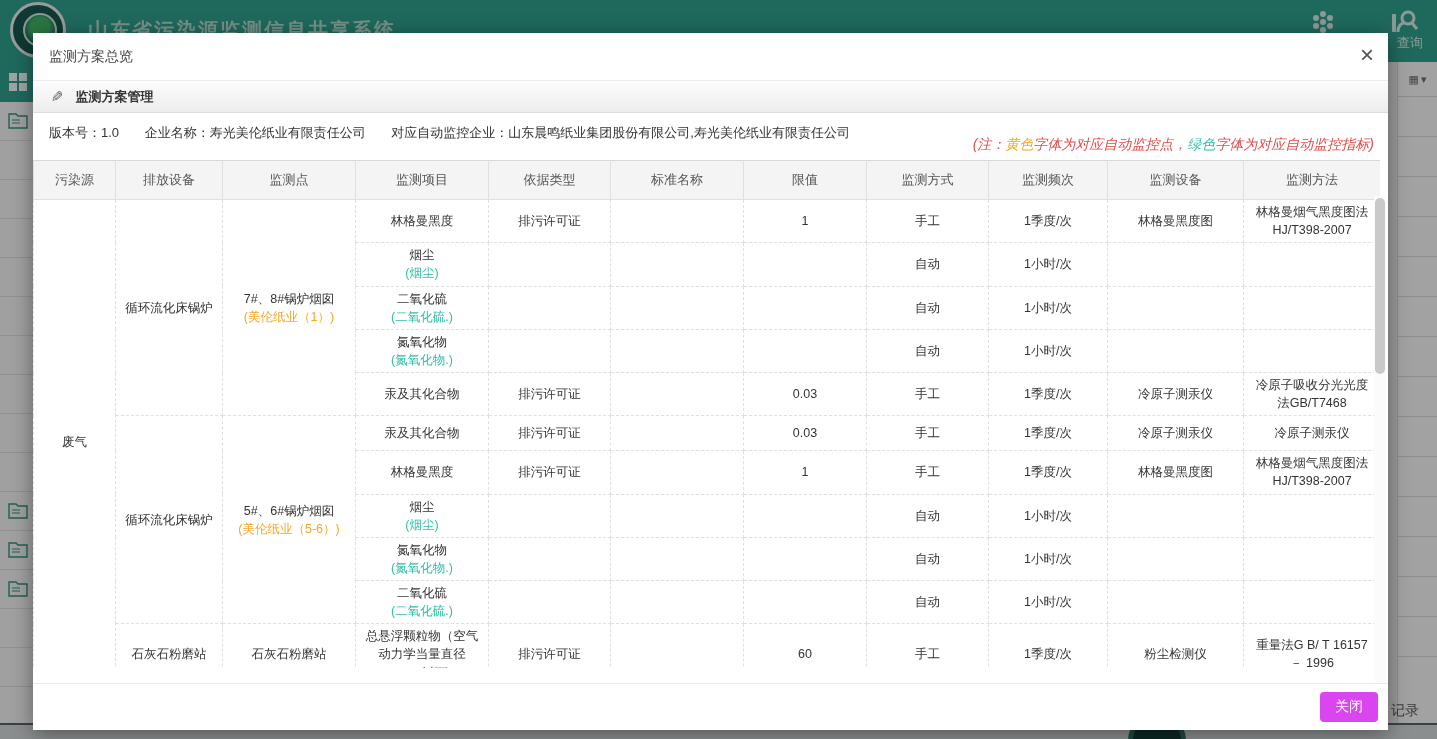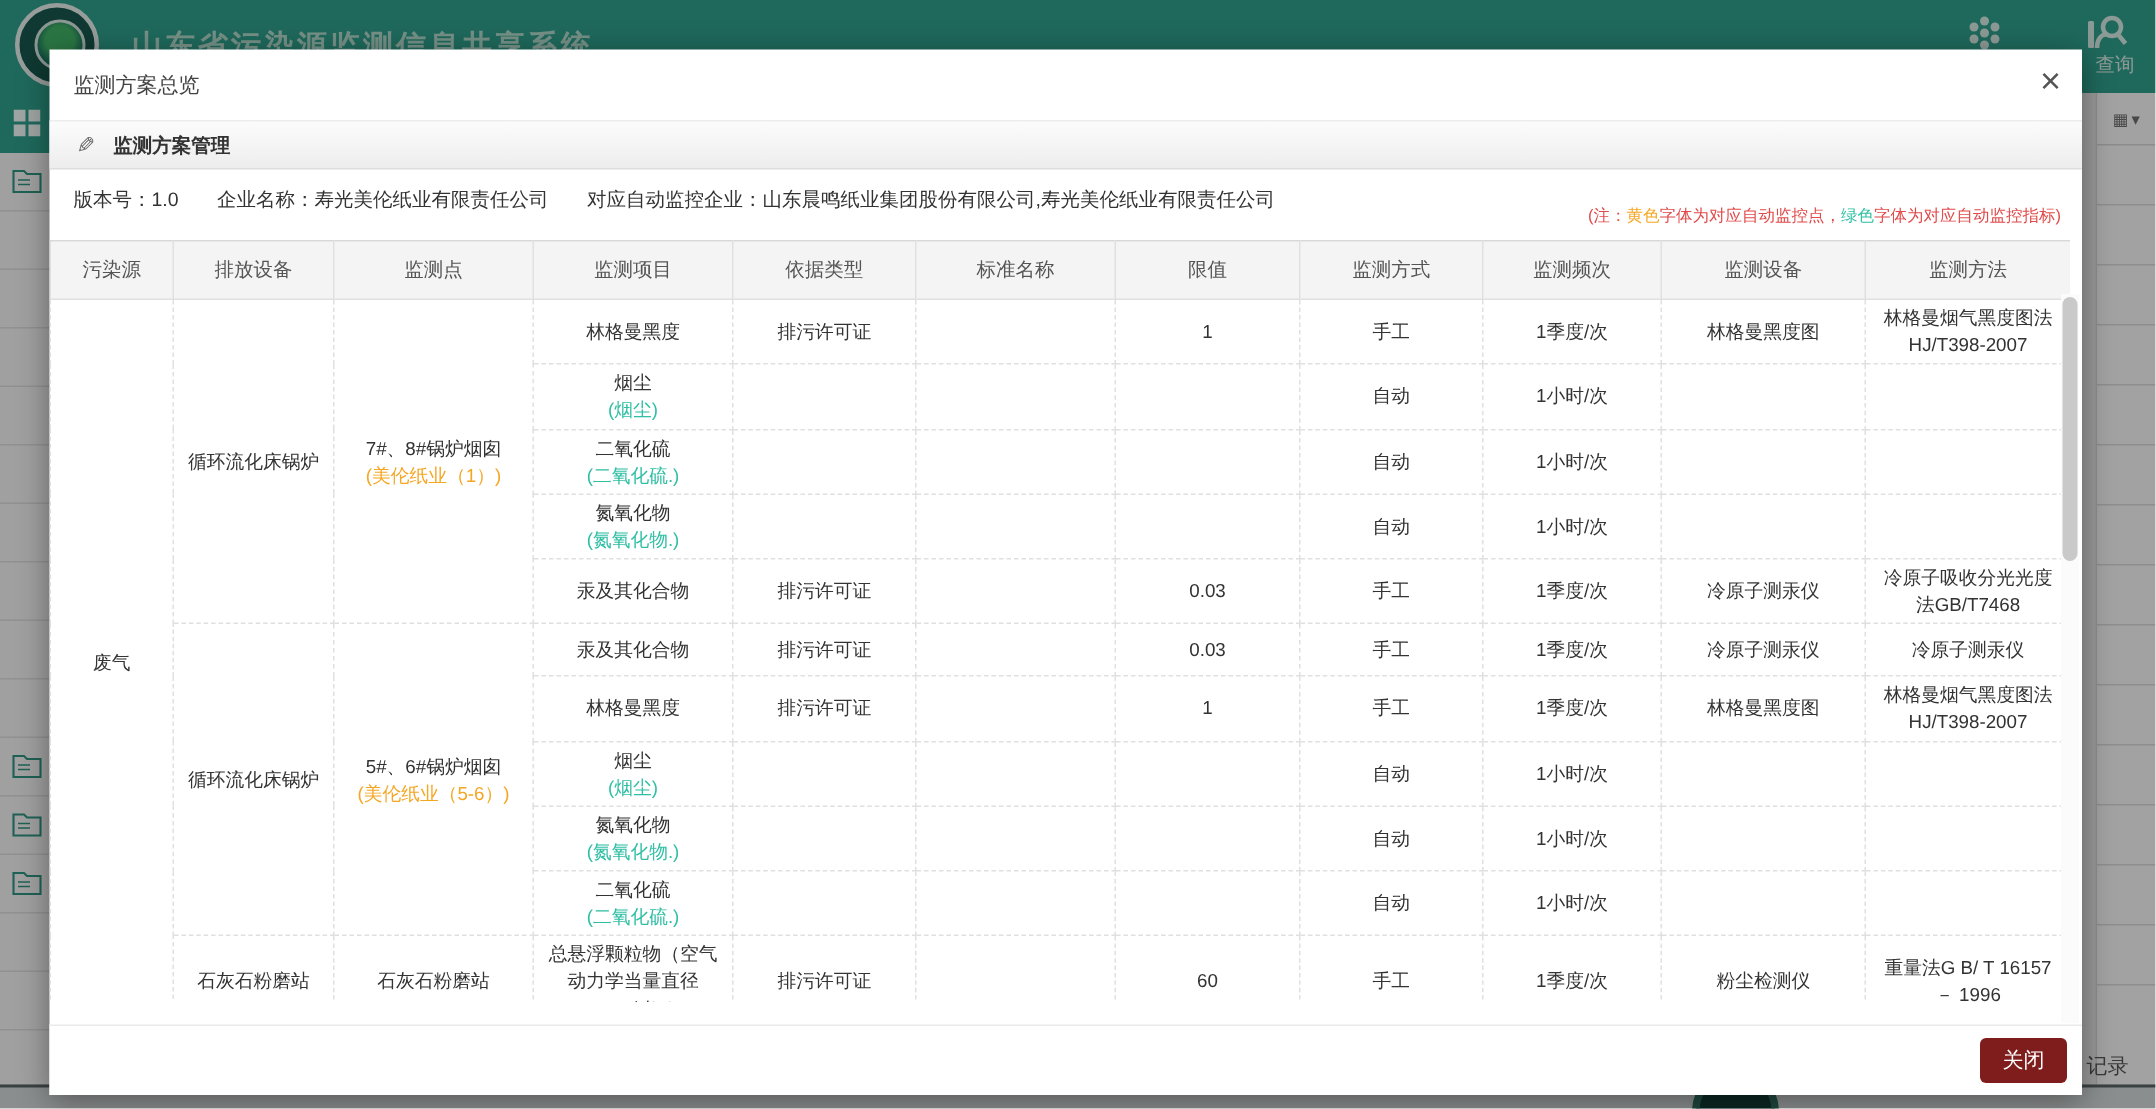--- a/index.html
+++ b/index.html
@@ -40,37 +40,37 @@
   .modal-header{height:47px;border-bottom:1px solid #ececec;position:relative;}
   .modal-title{position:absolute;left:16px;top:0;line-height:47px;font-size:14px;color:#444;}
   .close-x{position:absolute;right:14px;top:10px;font-size:24px;line-height:24px;color:#555;cursor:pointer;}
   .section-bar{height:31px;background:linear-gradient(#fcfcfc,#ededed);border-bottom:1px solid #ddd;
     display:flex;align-items:center;}
   .pen-icon{margin-left:18px;font-size:15px;color:#666;transform:scaleX(-1);}
   .section-title{margin-left:12px;font-size:13px;font-weight:bold;color:#333;}
   .info-row{position:relative;height:48px;border-radius:22px;}
   .info-text{position:absolute;left:16px;top:11px;font-size:13px;color:#333;}
   .info-text span{margin-right:22px;}
-  .note{position:absolute;right:14px;top:23px;font-size:11px;color:#e14b4b;white-space:nowrap;}
+  .note{position:absolute;right:14px;top:23px;font-size:14px;color:#e14b4b;white-space:nowrap;font-style:italic;}
   .note .y{color:#f5a623;}
   .note .g{color:#2fbfa4;}
   
   .table-wrap{position:absolute;top:127px;left:0;width:1347px;bottom:62px;overflow:hidden;}
   table{border-collapse:collapse;table-layout:fixed;width:1347px;font-size:12.5px;color:#333;}
   thead th{background:#f4f4f4;border:1px solid #e0e0e0;border-top:1px solid #d8d8d8;
     height:36px;font-weight:normal;color:#555;font-size:13px;}
   tbody td{border:1px dashed #e0e0e0;text-align:center;vertical-align:middle;padding:3px 6px;line-height:1.45;}
   tbody tr{height:35px;}
   tr.tall{height:50px;}
   .sub-green{color:#2fbfa4;}
   .sub-orange{color:#f5a623;}
   .vtrack{position:absolute;top:163px;right:2px;width:12px;height:486px;background:#fbfbfb;}
   .vthumb{position:absolute;top:2px;left:1px;width:10px;height:176px;background:#c9c9c9;border-radius:6px;cursor:pointer;}
   .modal-footer{position:absolute;left:0;right:0;bottom:0;height:46px;border-top:1px solid #eaeaea;background:#fff;}
-  .close-btn{position:absolute;right:10px;top:8px;width:58px;height:30px;background:#7f1d1d;color:#fff;
+  .close-btn{position:absolute;right:10px;top:8px;width:58px;height:30px;background:#d946ef;color:#fff;
     border:none;border-radius:4px;font-size:14px;font-family:inherit;cursor:pointer;}
 </style>
 </head>
 <body>
 
 <div class="page-header"></div>
 <div class="logo-ring">
     <div class="logo-inner"></div>
   </div>
 <div class="app-title">山东省污染源监测信息共享系统</div>

